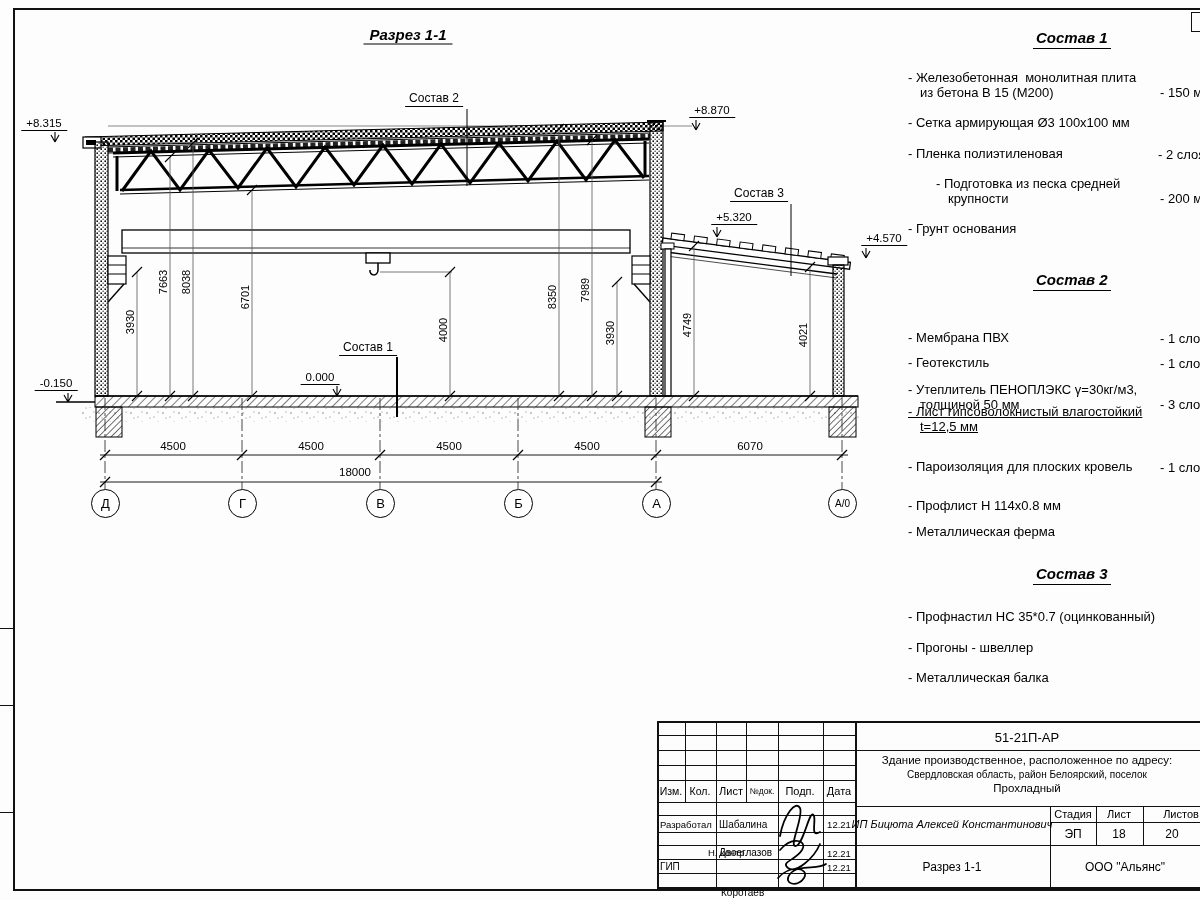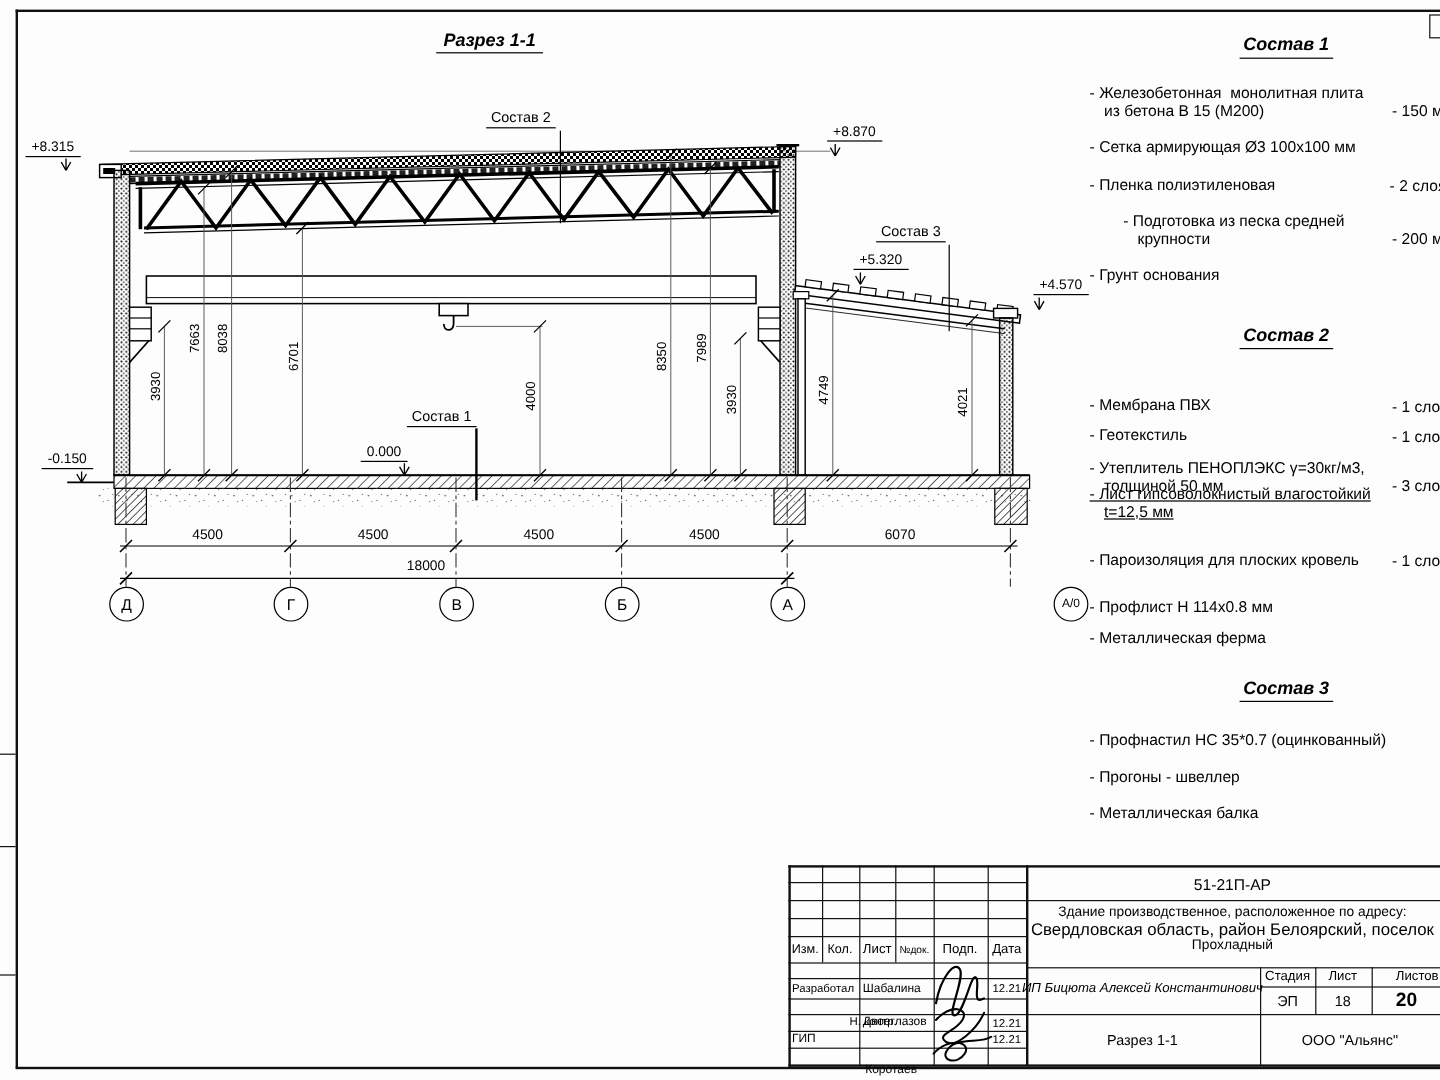--- a/index.html
+++ b/index.html
@@ -248,21 +248,21 @@
   </div>
 <div class="bubble" style="left:366px;top:489px;">
     <span>В</span>
   </div>
 <div class="bubble" style="left:504px;top:489px;">
     <span>Б</span>
   </div>
 <div class="bubble" style="left:642px;top:489px;">
     <span>А</span>
   </div>
-<div class="bubble small" style="left:878px;top:489px;align-items:center;">
+<div class="bubble small" style="left:828px;top:489px;align-items:center;">
     <span>А/0</span>
   </div>
 
 <div class="comp-head" style="left:1033px;top:29px;">Состав 1</div>
 <div class="comp-item" style="left:908px;top:71px;">- Железобетонная  монолитная плита
 из бетона В 15 (М200)</div>
 <div class="comp-val" style="left:1160px;top:85px;">- 150 мм</div>
 <div class="comp-item" style="left:908px;top:116px;">- Сетка армирующая Ø3 100х100 мм</div>
 <div class="comp-item" style="left:908px;top:147px;">- Пленка полиэтиленовая</div>
 <div class="comp-val" style="left:1158px;top:147px;">-  2 слоя</div>
@@ -342,24 +342,24 @@
 
   <svg class="abs" style="left:776px;top:798px;" width="48" height="52" viewBox="0 0 48 52">
     <path d="M4 38 C8 16 20 2 24 10 C28 18 12 50 20 48 C28 46 34 8 38 18 C40 24 34 40 44 34" fill="none" stroke="#000" stroke-width="1.8" stroke-linecap="round"></path>
   </svg>
   <svg class="abs" style="left:774px;top:834px;" width="56" height="52" viewBox="0 0 56 52">
     <path d="M6 16 C18 2 34 6 28 16 C22 26 6 28 14 34 C22 40 40 24 46 10 M4 44 C16 30 36 34 30 44 C24 54 8 50 16 40 C24 30 44 36 52 30" fill="none" stroke="#000" stroke-width="1.7" stroke-linecap="round"></path>
   </svg>
 
   <div class="tb-text tb-ctr" style="left:1027px;top:737px;font-size:13px;">51-21П-АР</div>
   <div class="tb-text tb-ctr" style="left:1027px;top:760px;font-size:11.5px;">Здание производственное, расположенное по адресу:</div>
-  <div class="tb-text tb-ctr" style="left:1027px;top:774px;font-size:14px;">Свердловская область, район Белоярский, поселок</div>
+  <div class="tb-text tb-ctr" style="left:1027px;top:774px;font-size:10px;">Свердловская область, район Белоярский, поселок</div>
   <div class="tb-text tb-ctr" style="left:1027px;top:788px;font-size:11.5px;">Прохладный</div>
   <div class="tb-text tb-ctr it" style="left:952px;top:824px;">ИП Бицюта Алексей Константинович</div>
   <div class="tb-text tb-ctr" style="left:1073px;top:814px;">Стадия</div>
   <div class="tb-text tb-ctr" style="left:1119px;top:814px;">Лист</div>
   <div class="tb-text tb-ctr" style="left:1181px;top:814px;">Листов</div>
   <div class="tb-text tb-ctr" style="left:1073px;top:834px;font-size:12px;">ЭП</div>
   <div class="tb-text tb-ctr" style="left:1119px;top:834px;font-size:12px;">18</div>
-  <div class="tb-text tb-ctr" style="left:1172px;top:834px;font-size:16px;font-weight:bold;">20</div>
+  <div class="tb-text tb-ctr" style="left:1172px;top:834px;font-size:12px;">20</div>
   <div class="tb-text tb-ctr" style="left:952px;top:867px;font-size:12px;">Разрез 1-1</div>
   <div class="tb-text tb-ctr" style="left:1125px;top:867px;font-size:12px;">ООО "Альянс"</div>
 </div>
 
 </body></html>

